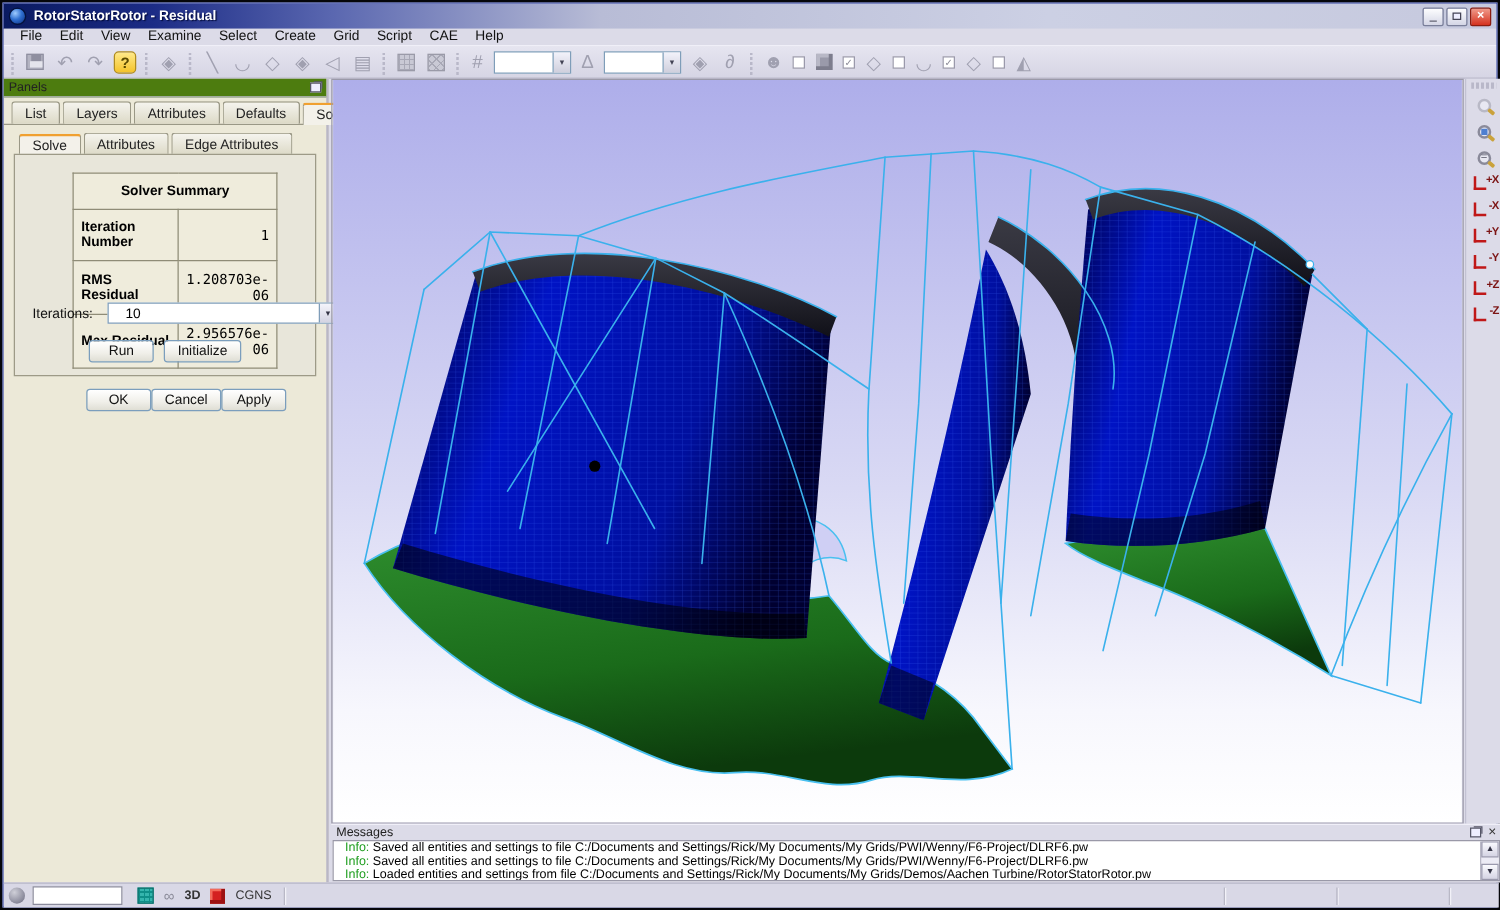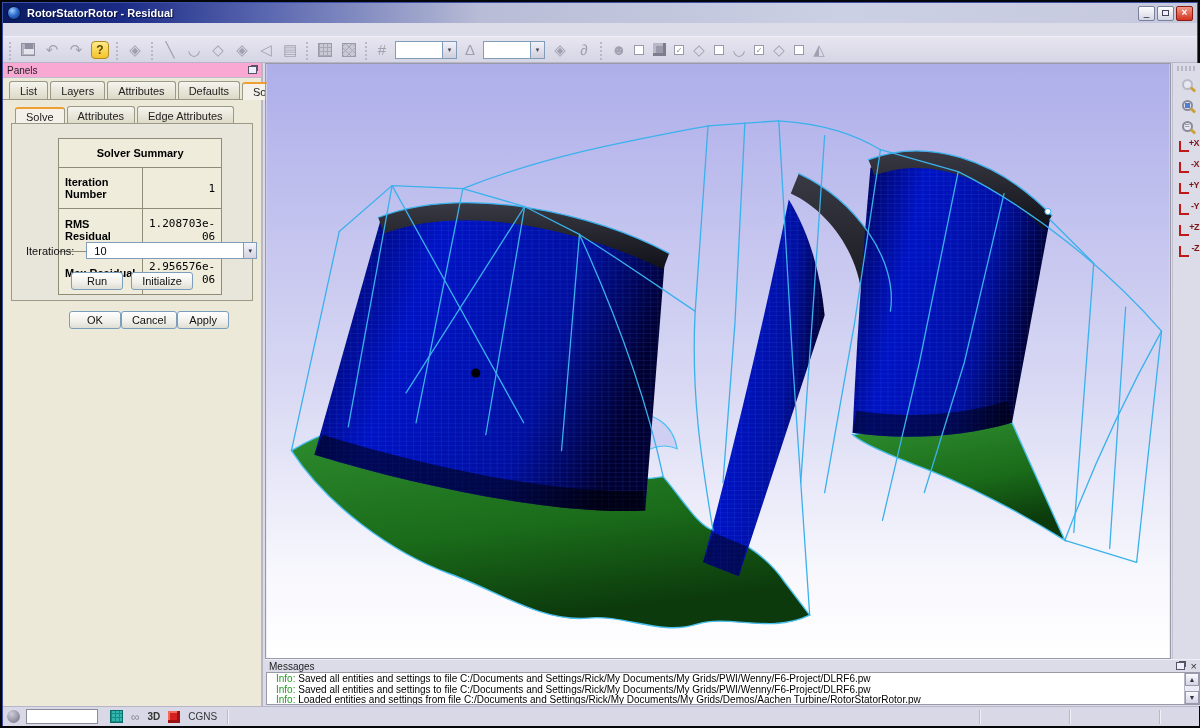--- a/index.html
+++ b/index.html
@@ -48,41 +48,41 @@
     font-size:7px;color:#445;display:flex;align-items:center;justify-content:center;}
   .tcheck{width:10px;height:10px;border:1px solid #9a99ab;background:#fff;margin:0 3px;
     font-size:8px;line-height:9px;text-align:center;color:#8a8a97;}
   .cube-icon{width:13px;height:13px;background:#9a9aaa;box-shadow:inset -3px -3px 0 #7d7d8d,inset 3px 3px 0 #b8b8c6;}
   .mini-grid{width:14px;height:14px;border:1px solid #9a9aa8;
     background:repeating-linear-gradient(0deg,#a8a8b6 0 1px,transparent 1px 4px),repeating-linear-gradient(90deg,#a8a8b6 0 1px,transparent 1px 4px),#c9c9d5;}
   .mini-grid.tri{background:repeating-linear-gradient(45deg,#a8a8b6 0 1px,transparent 1px 5px),repeating-linear-gradient(-45deg,#a8a8b6 0 1px,transparent 1px 5px),#c9c9d5;}
 
   
   .left-panel{position:absolute;left:0;top:60px;width:260px;height:643px;background:#ece9d8;border-right:2px solid #b9b7c6;}
-  .panel-header{height:15px;background:#f9a8d4;border-bottom:1px solid #bdbccb;display:flex;align-items:center;
+  .panel-header{height:15px;background:#4d7c0f;border-bottom:1px solid #bdbccb;display:flex;align-items:center;
     font-size:10px;color:#222;padding:0 4px;}
   .float-icon{margin-left:auto;width:9px;height:8px;border:1px solid #556;background:#eef;box-shadow:2px -2px 0 -1px #556;}
   .tabs{display:flex;padding:3px 6px 0 6px;gap:2px;}
   .tab{font-size:11px;color:#222;padding:3px 10px 2px;border:1px solid #9a9886;border-bottom:none;
     border-radius:3px 3px 0 0;background:linear-gradient(#f5f4ee,#dcd9c6);}
   .tab.active{background:#f3f1ea;border-top:2px solid #f0a030;padding-top:2px;position:relative;top:1px;}
   .tabs-sep{height:1px;background:#9a9886;margin:0;}
   .subtabs{display:flex;padding:6px 0 0 12px;gap:2px;}
   .inner-box{margin:0 8px;margin-top:-1px;height:178px;background:#e8e6da;border:1px solid #9d9a87;position:relative;}
 
   table.solver{border-collapse:collapse;position:absolute;left:46px;top:14px;background:#efecdc;}
   table.solver td{border:1px solid #8f8c77;font-size:11px;padding:8px 6px;height:14px;}
   td.sum-title{text-align:center;font-weight:bold;}
   td.row-label{font-weight:bold;width:84px;}
   td.row-value{font-family:"DejaVu Sans Mono",monospace;font-size:10.5px;text-align:right;width:64px;}
 
   .iter-row{position:absolute;left:14px;top:118px;display:flex;align-items:center;width:226px;}
   .iter-label{font-size:11px;color:#111;}
   .iter-combo{margin-left:12px;flex:1;height:17px;background:#fff;border:1px solid #7f9db9;display:flex;align-items:center;}
-  .iter-combo input{flex:1;border:none;outline:none;font-size:11px;padding:0 7px;font-family:"Liberation Sans",sans-serif;background:transparent;}
+  .iter-combo input{flex:1;border:none;outline:none;font-size:11px;padding:0 13px;font-family:"Liberation Sans",sans-serif;background:transparent;}
   .spin{width:13px;height:100%;border-left:1px solid #7f9db9;background:linear-gradient(#f4f4fb,#d3d3e2);
     font-size:7px;color:#334;display:flex;align-items:center;justify-content:center;}
   .run-row{position:absolute;left:0;top:148px;width:100%;display:flex;justify-content:center;gap:8px;}
   .xpbtn{min-width:52px;height:18px;border:1px solid #7b9ebd;border-radius:3px;
     background:linear-gradient(#ffffff,#f0efe9 60%,#dfdeD4);font-size:11px;color:#111;
     display:flex;align-items:center;justify-content:center;padding:0 10px;}
   .okrow{position:absolute;left:16px;top:248px;width:260px;display:flex;justify-content:center;gap:0;}
 
   
   .viewport{position:absolute;left:262px;top:60px;width:906px;height:596px;border:1px solid #9a99a8;}
@@ -142,20 +142,32 @@
     <span class="title-text">RotorStatorRotor - Residual</span>
     <div class="winbtns">
       <div class="winbtn">_</div>
       <div class="winbtn">
             <span class="restore-glyph"></span>
           </div>
       <div class="winbtn close">×</div>
     </div>
   </div>
 
+  <div class="menubar">
+    <span class="menu-item">File</span>
+    <span class="menu-item">Edit</span>
+    <span class="menu-item">View</span>
+    <span class="menu-item">Examine</span>
+    <span class="menu-item">Select</span>
+    <span class="menu-item">Create</span>
+    <span class="menu-item">Grid</span>
+    <span class="menu-item">Script</span>
+    <span class="menu-item">CAE</span>
+    <span class="menu-item">Help</span>
+  </div>
 
   <div class="toolbar">
     <div class="grip"></div>
     <div class="tbtn">
           <span class="floppy"></span>
         </div>
     <div class="tbtn glyph-gray">↶</div>
     <div class="tbtn glyph-gray">↷</div>
     <div class="tbtn">
           <span class="helpbtn">?</span>

